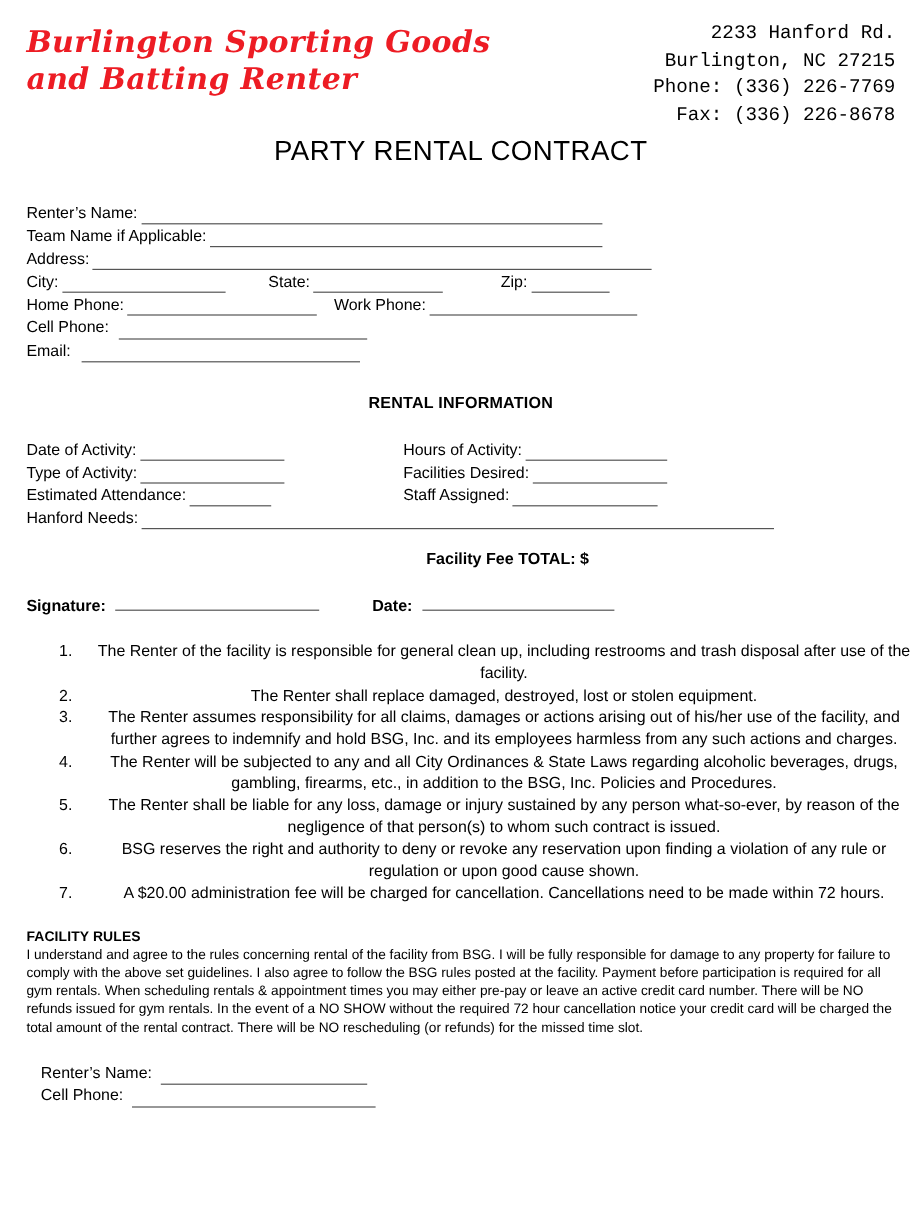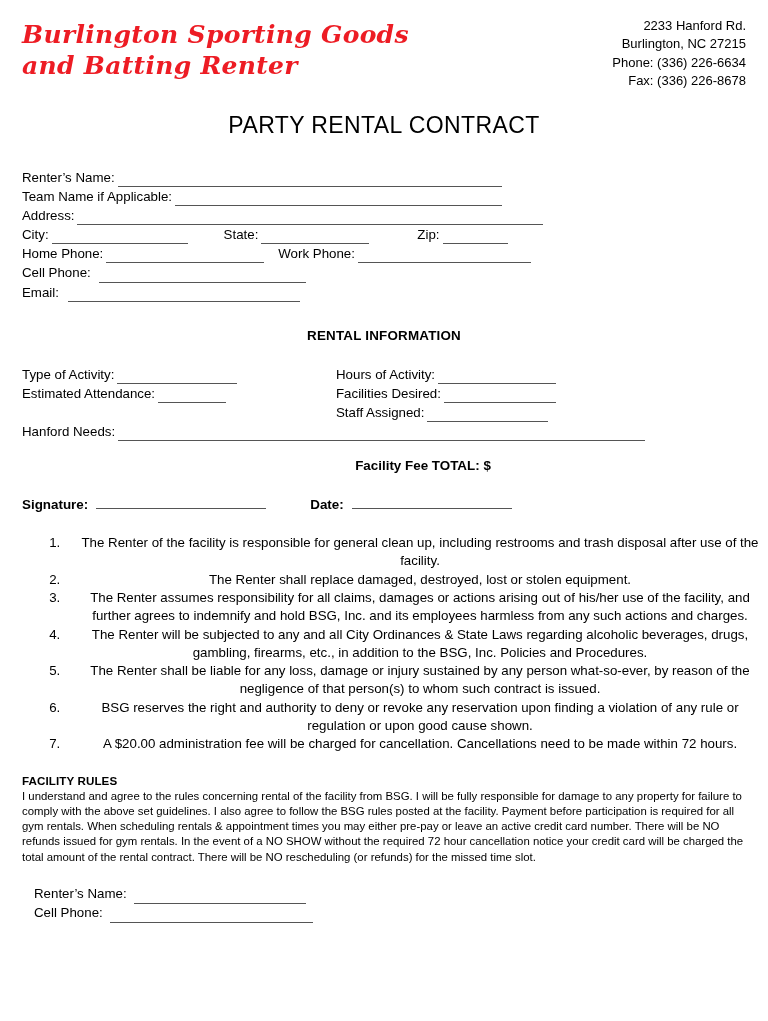--- a/index.html
+++ b/index.html
@@ -42,22 +42,22 @@
     color: #ED1C24;
     letter-spacing: 0.3px;
   }
   .logo-line { display: block; white-space: nowrap; }
 
   .contact {
     position: absolute;
     right: 22px;
     top: 17px;
     text-align: right;
-    font-family: Liberation Sans, sans-serif;
-    font-size: 13px;
+    font-family: Liberation Mono, monospace;
+    font-size: 16px;
     line-height: 1.42;
     color: #000;
   }
   .contact span { display: block; white-space: nowrap; }
 
   
   .doc-title {
     text-align: center;
     font-size: 23px;
     font-weight: normal;
@@ -173,21 +173,21 @@
 <div class="page">
 
   <div class="header">
     <div class="logo">
       <span class="logo-line">Burlington Sporting Goods</span>
       <span class="logo-line">and Batting Renter</span>
     </div>
     <div class="contact">
       <span>2233 Hanford Rd.</span>
       <span>Burlington, NC 27215</span>
-      <span>Phone:  (336) 226-6634</span>
+      <span>Phone:  (336) 226-7769</span>
       <span>Fax: (336) 226-8678</span>
     </div>
   </div>
 
   <h1 class="doc-title">PARTY RENTAL CONTRACT</h1>
 
   <div class="form-block block-top">
 
     <div class="frow">
       <span class="lbl">Renter’s Name:</span>
@@ -232,20 +232,24 @@
       <span class="lbl">Email:</span>
       <span class="line" style="width:232px;margin-left:9px;"></span>
     </div>
 
   </div>
 
   <div class="section-head">RENTAL INFORMATION</div>
 
   <div class="twocol">
     <div class="col-left">
+      <div class="frow">
+        <span class="lbl">Date of Activity:</span>
+        <span class="line" style="width:120px;"></span>
+      </div>
       <div class="frow">
         <span class="lbl">Type of Activity:</span>
         <span class="line" style="width:120px;"></span>
       </div>
       <div class="frow">
         <span class="lbl">Estimated Attendance:</span>
         <span class="line" style="width:68px;"></span>
       </div>
     </div>
 

